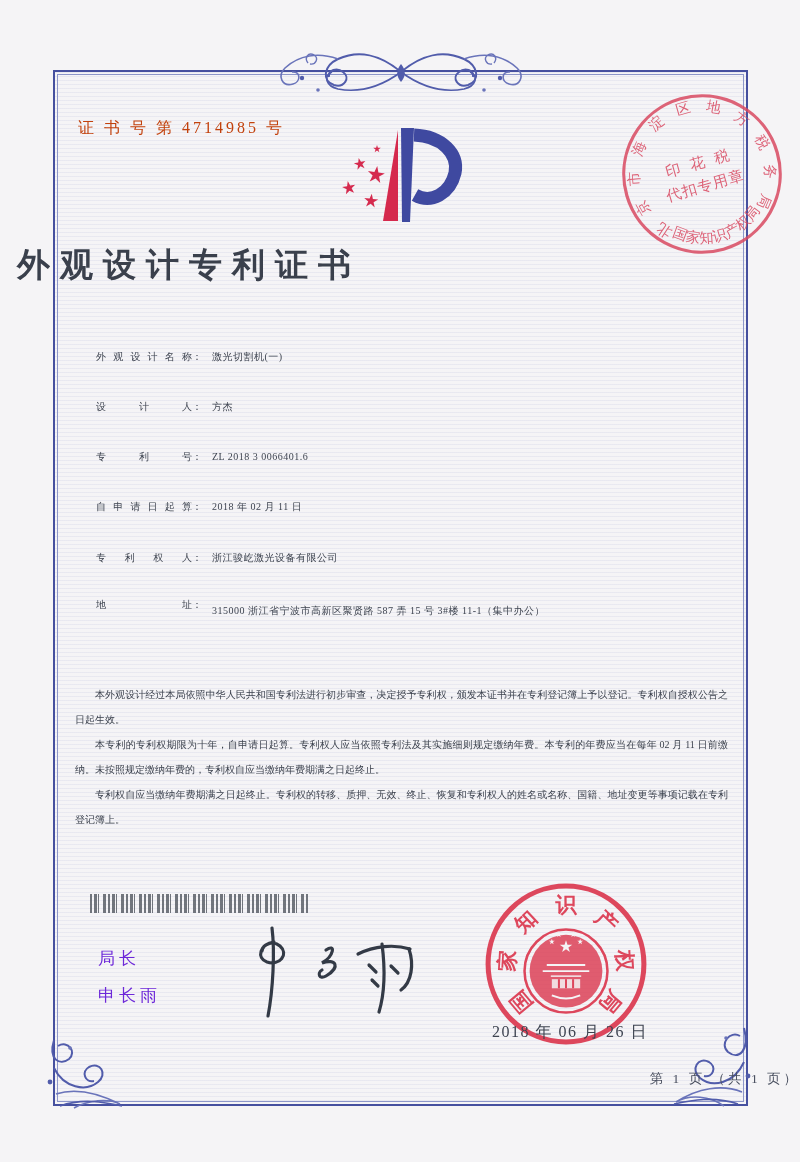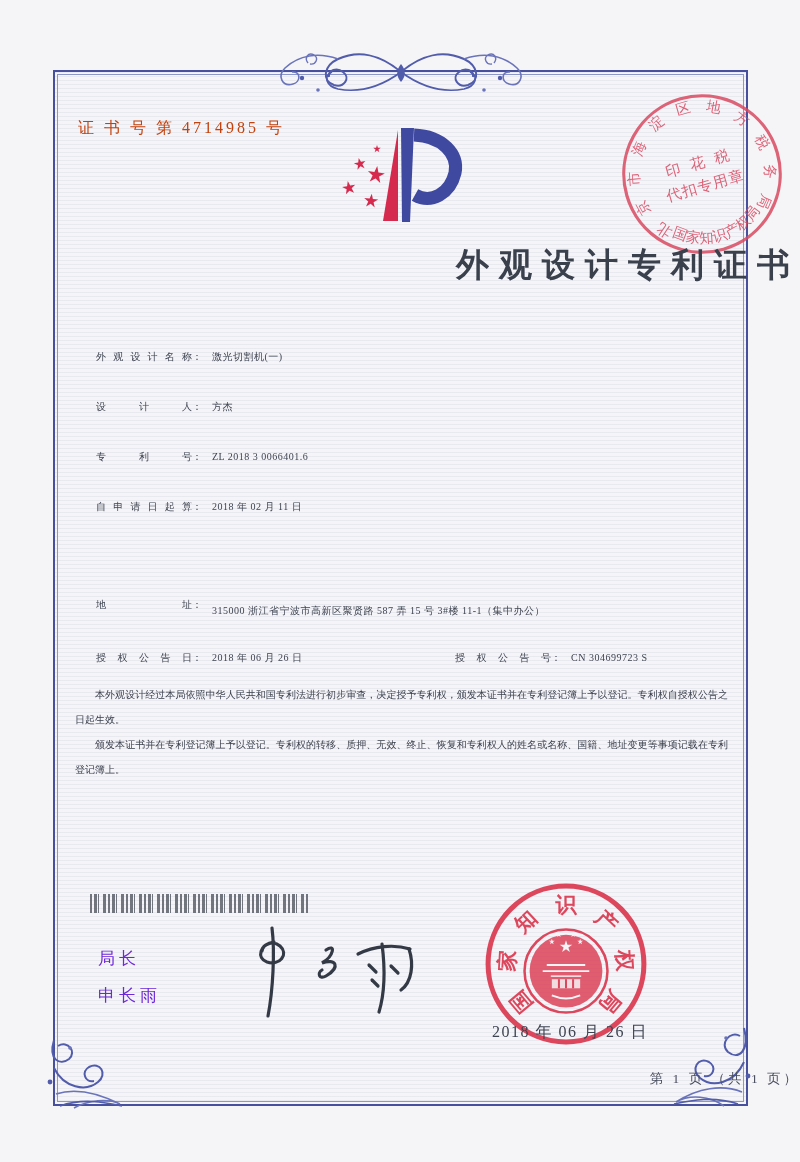--- a/index.html
+++ b/index.html
@@ -6,21 +6,21 @@
   body{background:#e9e8ec;font-family:"Liberation Serif","DejaVu Serif",serif;}
   .page{position:relative;width:800px;height:1162px;background:#f5f4f6;overflow:hidden;margin:0 auto;}
   
   .texture{position:absolute;left:55px;top:72px;right:54px;bottom:58px;
     background:repeating-linear-gradient(to bottom,rgba(148,156,204,0.13) 0 1px,rgba(255,255,255,0) 1px 4px);
     pointer-events:none;}
   
   .frame{position:absolute;left:53px;top:70px;right:52px;bottom:56px;border:2px solid #46509f;}
   .frame::after{content:"";position:absolute;inset:2px;border:1px solid #8d96c9;}
   .cert-no{position:absolute;left:78px;top:118px;font-size:16px;letter-spacing:3px;color:#c2410c;}
-  .title{position:absolute;left:0;right:0;top:243px;text-align:right;font-size:33px;font-weight:600;
+  .title{position:absolute;left:17px;right:0;top:243px;text-align:left;font-size:33px;font-weight:600;
     letter-spacing:10px;color:#3a404c;}
   .row{position:absolute;left:96px;font-size:10px;color:#3e4450;white-space:nowrap;}
   .lbl{display:inline-block;width:96px;text-align:justify;text-align-last:justify;letter-spacing:0;}
   .colon{margin-right:10px;}
   .val{letter-spacing:.5px;}
   .val.wrap{display:inline-block;white-space:normal;width:545px;vertical-align:top;line-height:26px;}
   .grant-right{position:absolute;left:359px;top:0;}
   .paras{position:absolute;left:75px;right:72px;top:682px;font-size:10px;line-height:25px;
     color:#3b414d;text-align:justify;}
   .paras p{margin:0;text-indent:2em;}
@@ -130,34 +130,32 @@
   </div>
   <div class="row" style="top:400px">
     <span class="lbl">设计人</span><span class="colon">：</span><span class="val">方杰</span>
   </div>
   <div class="row" style="top:450px">
     <span class="lbl">专利号</span><span class="colon">：</span><span class="val">ZL 2018 3 0066401.6</span>
   </div>
   <div class="row" style="top:500px">
     <span class="lbl">自申请日起算</span><span class="colon">：</span><span class="val">2018 年 02 月 11 日</span>
   </div>
+  <div class="row" style="top:551px">
+    <span class="lbl">专利权人</span><span class="colon">：</span><span class="val">浙江骏屹激光设备有限公司</span>
+  </div>
   <div class="row" style="top:598px">
     <span class="lbl">地址</span><span class="colon">：</span><span class="val wrap">315000 浙江省宁波市高新区聚贤路 587 弄 15 号 3#楼 11-1（集中办公）</span>
   </div>
 
-  <div class="row" style="top:651px">
-    <span class="lbl">授权公告日</span><span class="colon">：</span><span class="val">2018 年 06 月 26 日</span>
-    <span class="grant-right">
-      <span class="lbl">授权公告号</span><span class="colon">：</span><span class="val">CN 304699723 S</span>
-    </span>
-  </div>
 
   <div class="paras">
     <p>本外观设计经过本局依照中华人民共和国专利法进行初步审查，决定授予专利权，颁发本证书并在专利登记簿上予以登记。专利权自授权公告之日起生效。</p>
-    <p>颁发本证书并在专利登记簿上予以登记。专利权的转移、质押、无效、终止、恢复和专利权人的姓名或名称、国籍、地址变更等事项记载在专利登记簿上。</p>
+    <p>本专利的专利权期限为十年，自申请日起算。专利权人应当依照专利法及其实施细则规定缴纳年费。本专利的年费应当在每年 02 月 11 日前缴纳。未按照规定缴纳年费的，专利权自应当缴纳年费期满之日起终止。</p>
+    <p>专利权自应当缴纳年费期满之日起终止。专利权的转移、质押、无效、终止、恢复和专利权人的姓名或名称、国籍、地址变更等事项记载在专利登记簿上。</p>
   </div>
 
   <div class="barcode"></div>
 
   <div class="director">
     <div>局长</div>
     <div>申长雨</div>
   </div>
 
   <svg class="abs" style="left:222px;top:922px" width="210" height="100" viewBox="0 0 210 100">

